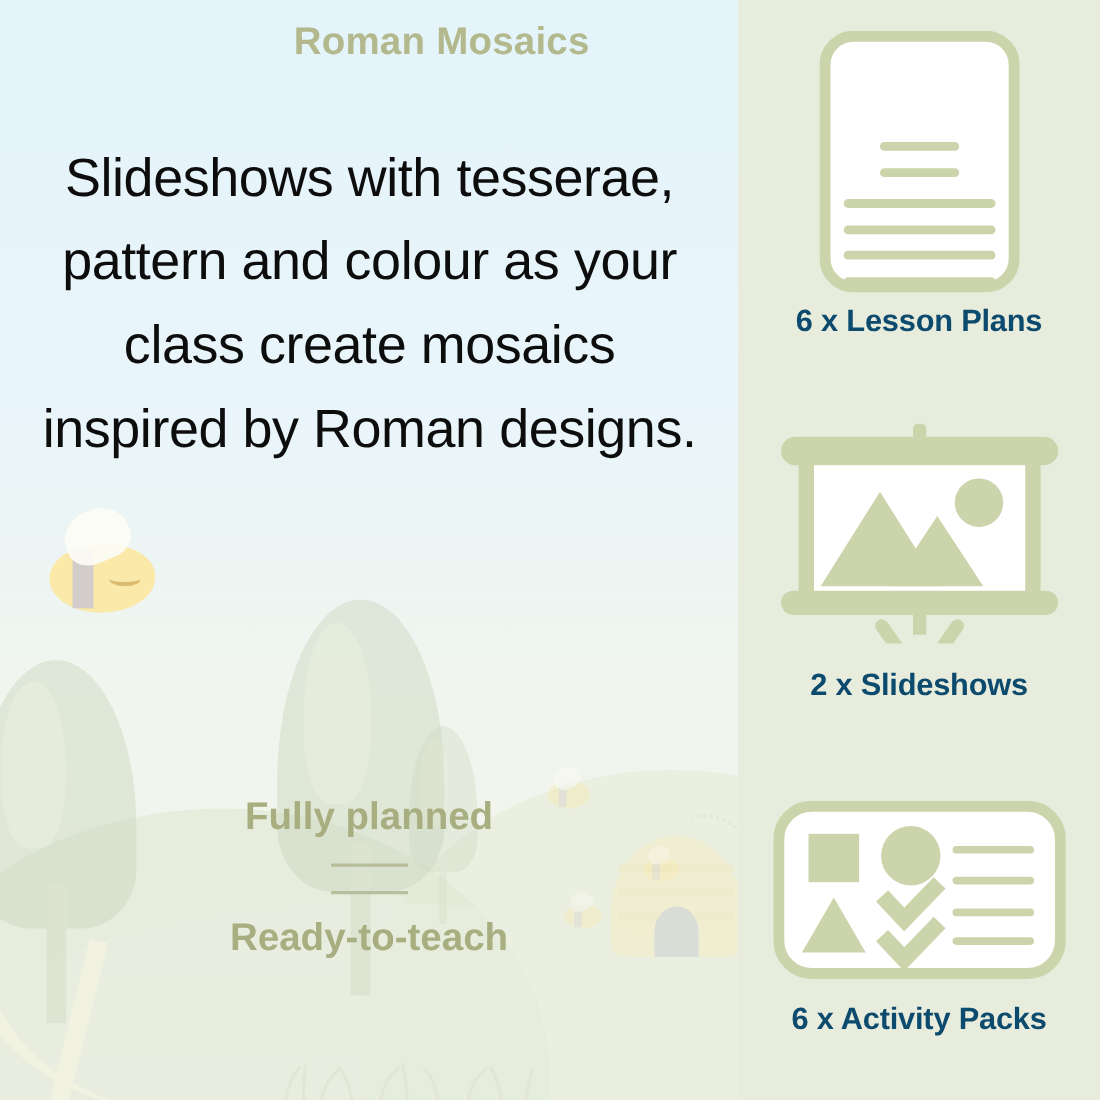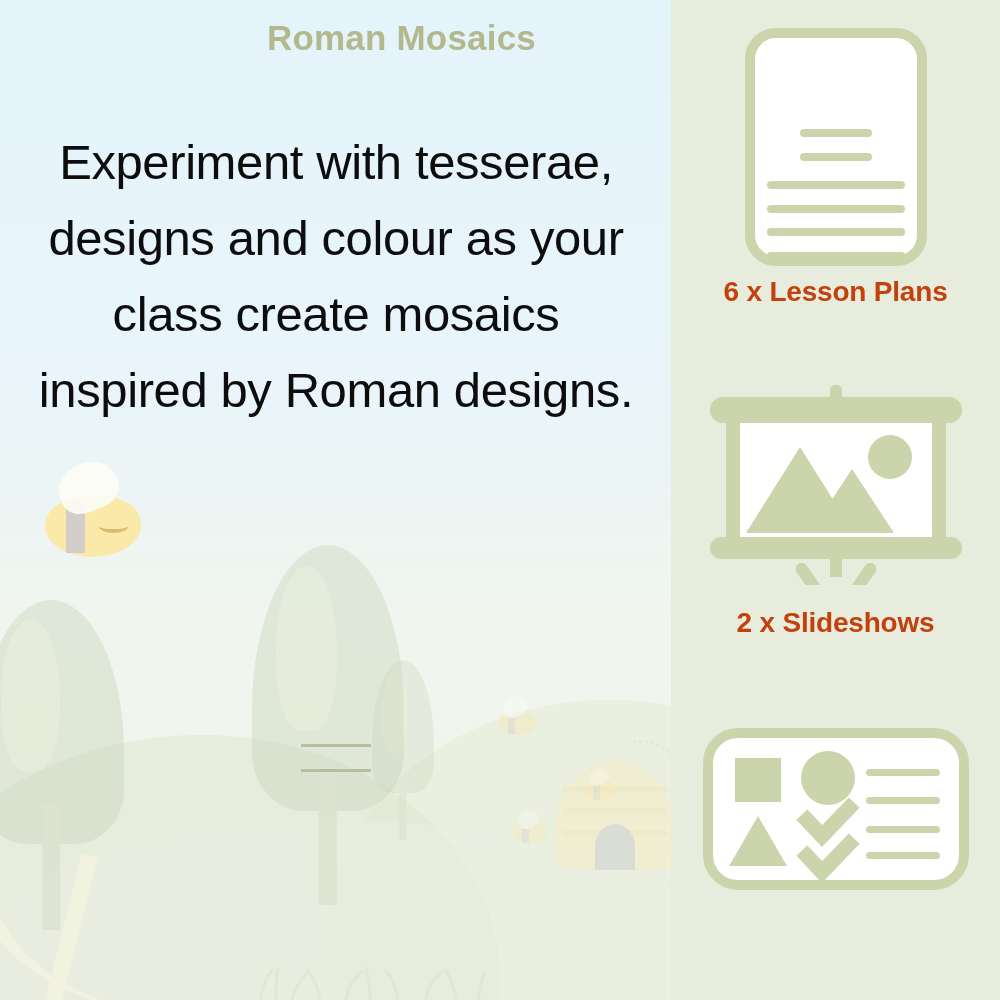--- a/index.html
+++ b/index.html
@@ -185,21 +185,21 @@
   }
 
   
   #right-panel {
     position:absolute; left:671px; top:0;
     width:329px; height:1000px;
     background:#e7ecdc;
   }
   .item { position:absolute; left:0; width:329px; text-align:center; }
   .item-label {
-    font-size:28px; font-weight:bold; color:#c2410c;
+    font-size:28px; font-weight:bold; color:#0c4a6e;
     letter-spacing:-0.2px;
     white-space:nowrap;
   }
   .icon-wrap { display:flex; justify-content:center; align-items:center; }
 
   #item-lesson-plans { top:28px; }
   #item-slideshows   { top:385px; }
   #item-activity     { top:728px; }
 
   #item-lesson-plans .item-label { margin-top:10px; }
@@ -277,25 +277,27 @@
           <path d="M148 38 C146 24 142 16 136 9"></path>
           <path d="M176 38 C178 24 184 16 192 10"></path>
           <path d="M206 38 C204 24 200 16 196 8"></path>
           <path d="M228 38 C230 26 232 18 234 10"></path>
         </g>
       </svg>
     </div>
 
     <div id="title">Roman Mosaics</div>
 
-    <div id="headline">Experiment with tesserae, designs and colour as your class create mosaics inspired by Roman designs.</div>
+    <div id="headline">Slideshows with tesserae, pattern and colour as your class create mosaics inspired by Roman designs.</div>
 
     <div id="features">
+      <div class="feature">Fully planned</div>
       <div class="feature-divider"></div>
       <div class="feature-divider"></div>
+      <div class="feature">Ready-to-teach</div>
     </div>
   </div>
 
   <div id="right-panel">
 
     <div class="item" id="item-lesson-plans">
       <div class="icon-wrap">
         <svg width="182" height="238" viewBox="0 0 182 238">
           <rect x="5" y="5" width="172" height="228" rx="26" ry="26" fill="#ffffff" stroke="#ccd4ab" stroke-width="10"></rect>
           <g fill="#ccd4ab">
@@ -356,16 +358,17 @@
             <rect x="163" y="69" width="74" height="7" rx="3.5"></rect>
             <rect x="163" y="98" width="74" height="7" rx="3.5"></rect>
             <rect x="163" y="124" width="74" height="7" rx="3.5"></rect>
           </g>
           <g stroke="#ccd4ab" stroke-width="15" fill="none" stroke-linecap="square">
             <polyline points="104,92 119,108 146,80"></polyline>
             <polyline points="104,128 119,144 146,116"></polyline>
           </g>
         </svg>
       </div>
+      <div class="item-label">6 x Activity Packs</div>
     </div>
 
   </div>
 </div>
 
 </body></html>

